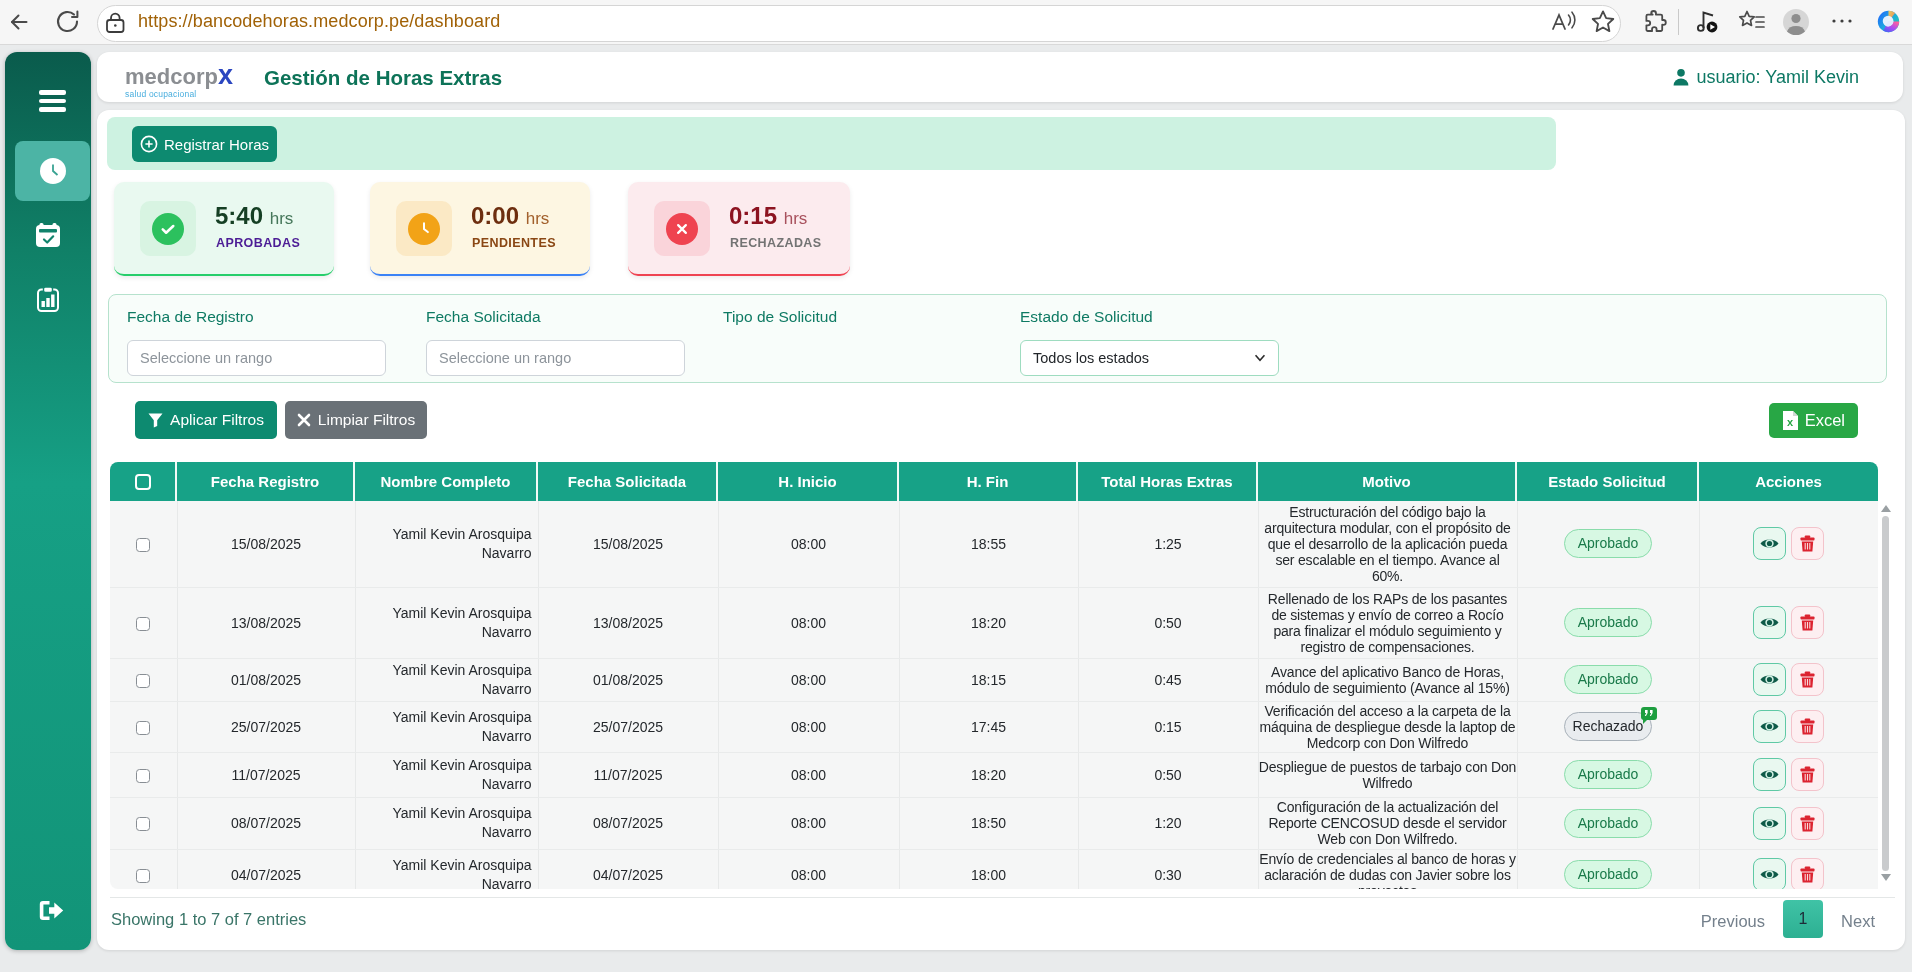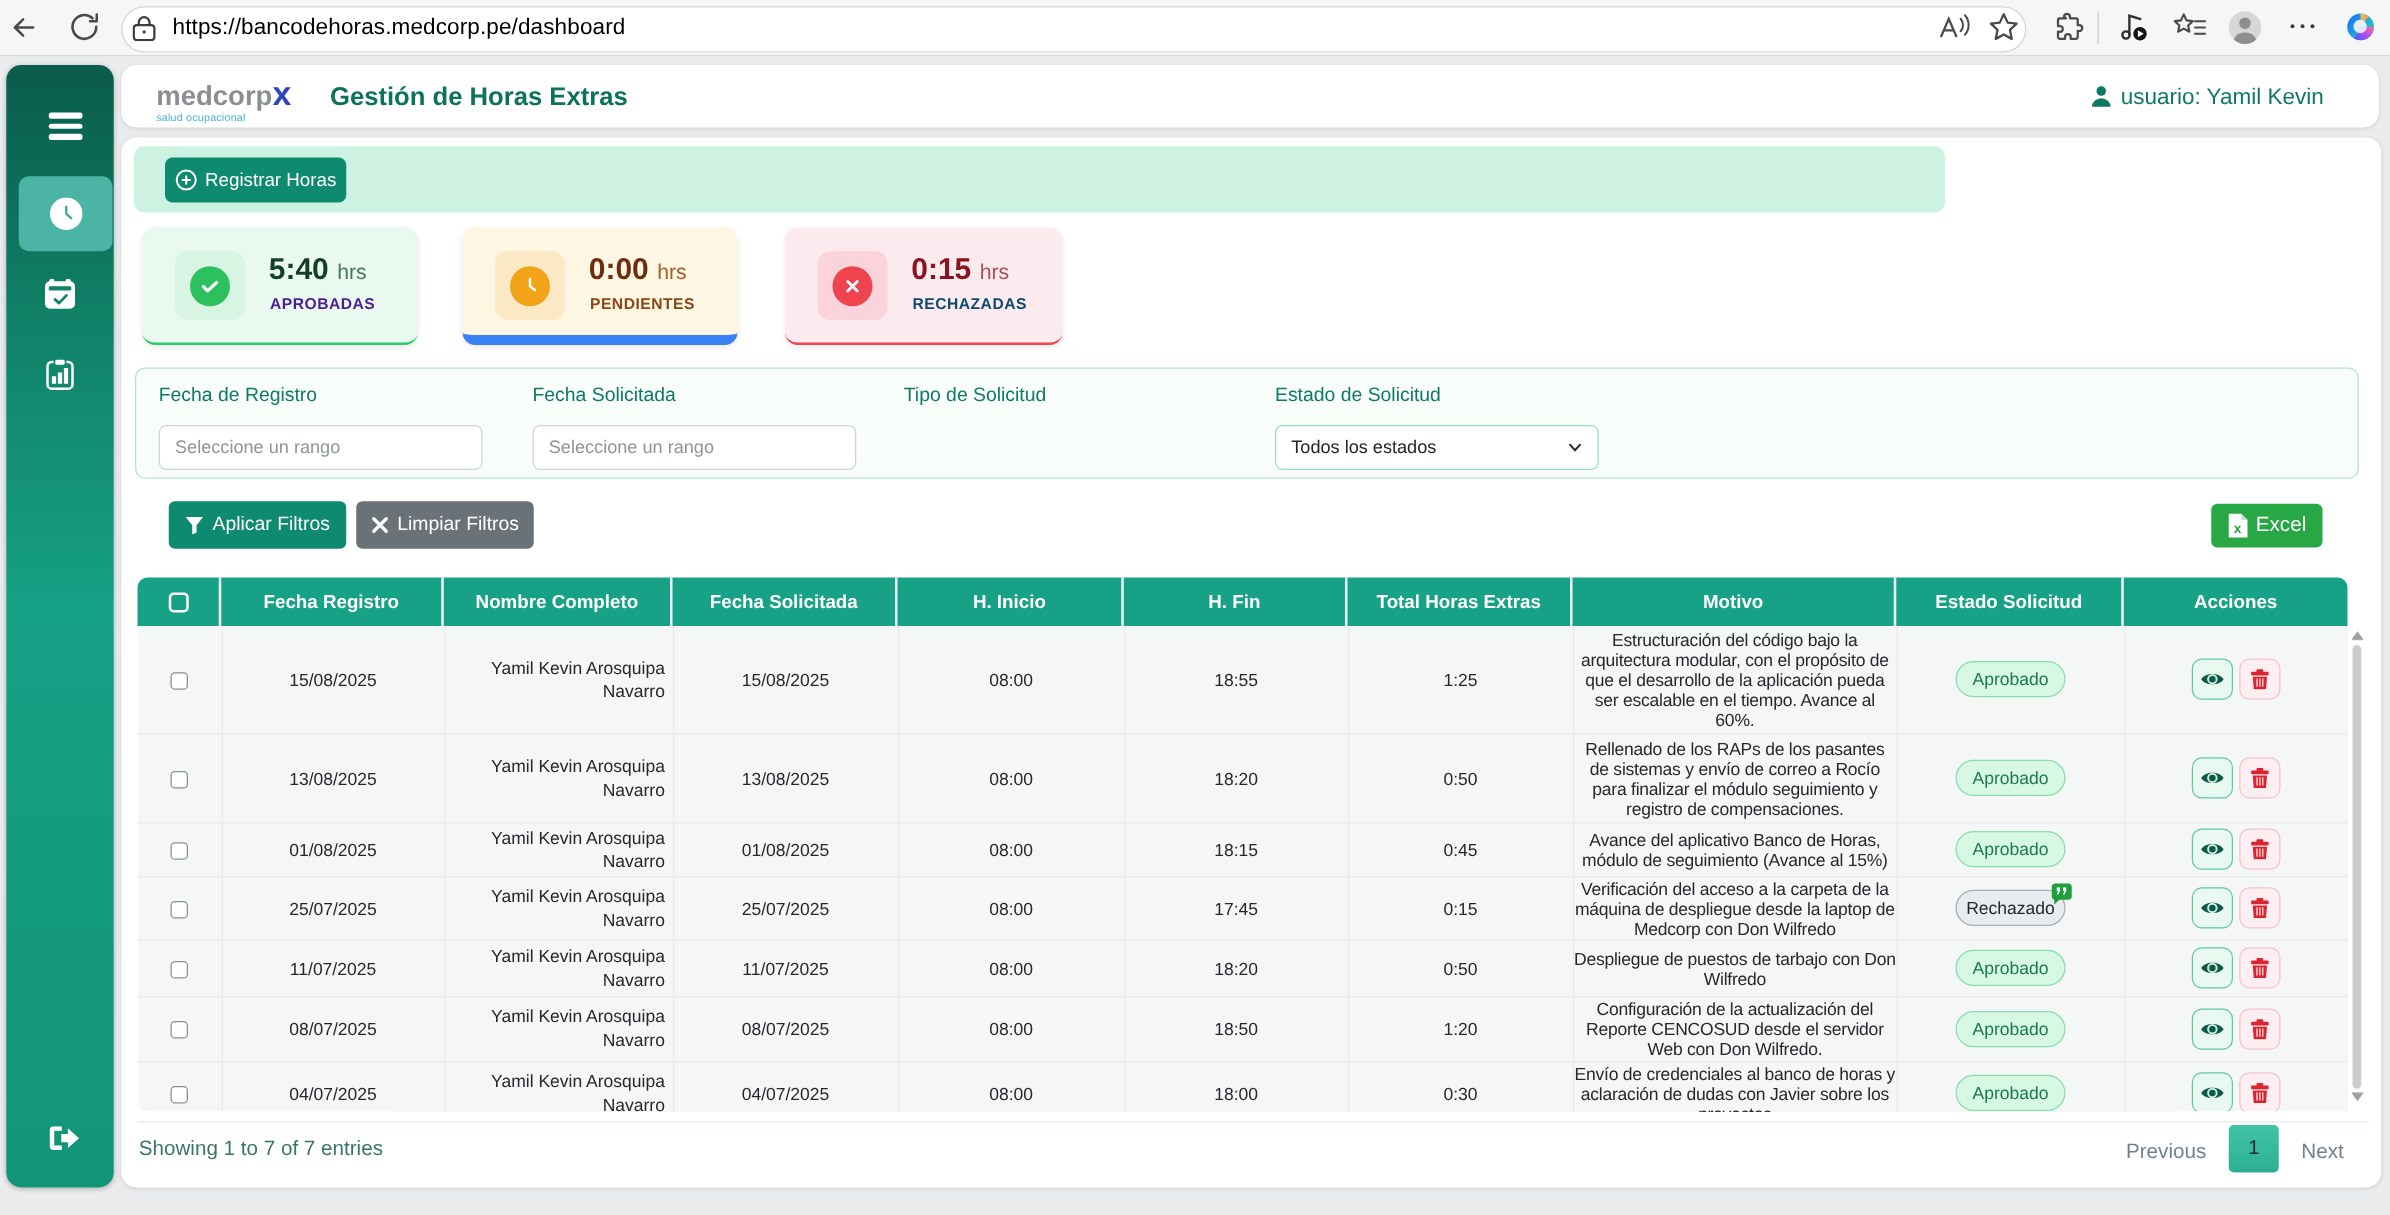--- a/index.html
+++ b/index.html
@@ -3,21 +3,21 @@
 <meta charset="utf-8">
 <style>
 * { margin:0; padding:0; box-sizing:border-box; }
 html,body { width:1912px; height:972px; overflow:hidden; }
 body { font-family:"Liberation Sans", sans-serif; background:#e9ebec; position:relative; }
 
 
 .chrome { position:absolute; left:0; top:0; width:1912px; height:45px; background:#f6f6f6; border-bottom:1px solid #d9d9d9; }
 .chrome svg.nav { position:absolute; top:7px; }
 .urlpill { position:absolute; left:97px; top:5px; width:1524px; height:37px; background:#fff; border:1px solid #d5d5d5; border-radius:19px; }
-.urltext { position:absolute; left:138px; top:11px; font-size:18px; color:#000000; letter-spacing:0.1px; }
+.urltext { position:absolute; left:138px; top:11px; font-size:18px; color:#a16207; letter-spacing:0.1px; }
 
 
 .sb { position:absolute; left:5px; top:52px; width:86px; height:898px; border-radius:12px;
   background:linear-gradient(180deg,#0a5b4c 0%, #108067 22%, #16a085 48%, #129478 100%);
   box-shadow:0 1px 4px rgba(0,0,0,0.25); }
 .burger { position:absolute; left:34px; top:38px; width:27px; height:22px; }
 .burger div { height:4.6px; background:#fff; border-radius:2px; margin-bottom:4.1px; }
 .sbtile { position:absolute; left:10px; top:89px; width:75px; height:60px; background:#4cb4a5; border-radius:8px; }
 .sbicon { position:absolute; left:0; width:86px; text-align:center; }
 .sbexit { position:absolute; left:34px; top:849px; }
@@ -37,21 +37,21 @@
 .regbtn { position:absolute; left:25px; top:9px; height:36px; background:#0d8a70; color:#fff; border:none; border-radius:6px; font-size:15px; padding:0 8px; display:flex; align-items:center; gap:6px; font-family:inherit; }
 
 
 .card { position:absolute; top:72px; height:94px; border-radius:10px; box-shadow:0 2px 5px rgba(0,0,0,0.08); }
 .card .isq { position:absolute; left:26px; top:19px; width:56px; height:55px; border-radius:10px; }
 .card .circ { position:absolute; left:12px; top:12px; width:32px; height:32px; border-radius:50%; display:flex; align-items:center; justify-content:center; }
 .card .num { position:absolute; left:101px; top:20px; font-size:24px; font-weight:bold; }
 .card .hrs { font-size:17px; font-weight:normal; }
 .card .lbl { position:absolute; left:102px; top:54px; font-size:12.5px; font-weight:bold; letter-spacing:0.4px; }
 .c1 { left:17px; width:220px; background:#e9f9f0; border-bottom:2px solid #27ce6b; }
-.c2 { left:273px; width:220px; background:#fdf6e2; border-bottom:8px solid #3b82f6; }
+.c2 { left:273px; width:220px; background:#fdf6e2; border-bottom:2px solid #3b82f6; }
 .c3 { left:531px; width:222px; background:#fcebee; border-bottom:2px solid #ef4452; }
 
 
 .filters { position:absolute; left:11px; top:184px; width:1779px; height:89px; background:#f8fdfa; border:1px solid #b6e2cd; border-radius:8px; }
 .flabel { position:absolute; top:13px; font-size:15.5px; color:#0e7a63; }
 .ffield { position:absolute; top:45px; height:36px; border-radius:6px; background:#fff; font-size:14.5px; display:flex; align-items:center; padding:0 12px; }
 .finput { border:1px solid #ced4da; color:#8d949b; }
 .fselect { border:1px solid #9edcc0; color:#212529; justify-content:space-between; }
 
 
@@ -248,21 +248,21 @@
   </div>
   <div class="card c3">
     <div class="isq" style="background:#fad4da">
         <div class="circ" style="background:#ef4350">
           <svg width="14" height="14" viewBox="0 0 20 20" fill="none" stroke="#fff" stroke-width="3.2" stroke-linecap="round">
             <path d="M4.5 4.5 L15.5 15.5 M15.5 4.5 L4.5 15.5"></path>
           </svg>
         </div>
       </div>
     <div class="num" style="color:#8c1320">0:15 <span class="hrs" style="color:#a8505c">hrs</span></div>
-    <div class="lbl" style="color:#0c4a6e">RECHAZADAS</div>
+    <div class="lbl" style="color:#737373">RECHAZADAS</div>
   </div>
 
   <div class="filters">
     <div class="flabel" style="left:18px">Fecha de Registro</div>
     <div class="flabel" style="left:317px">Fecha Solicitada</div>
     <div class="flabel" style="left:614px">Tipo de Solicitud</div>
     <div class="flabel" style="left:911px">Estado de Solicitud</div>
     <div class="ffield finput" style="left:18px; width:259px">Seleccione un rango</div>
     <div class="ffield finput" style="left:317px; width:259px">Seleccione un rango</div>
     <div class="ffield fselect" style="left:911px; width:259px">Todos los estados<svg width="12" height="8" viewBox="0 0 13 9" fill="none" stroke="#2b2b2b" stroke-width="1.8">

